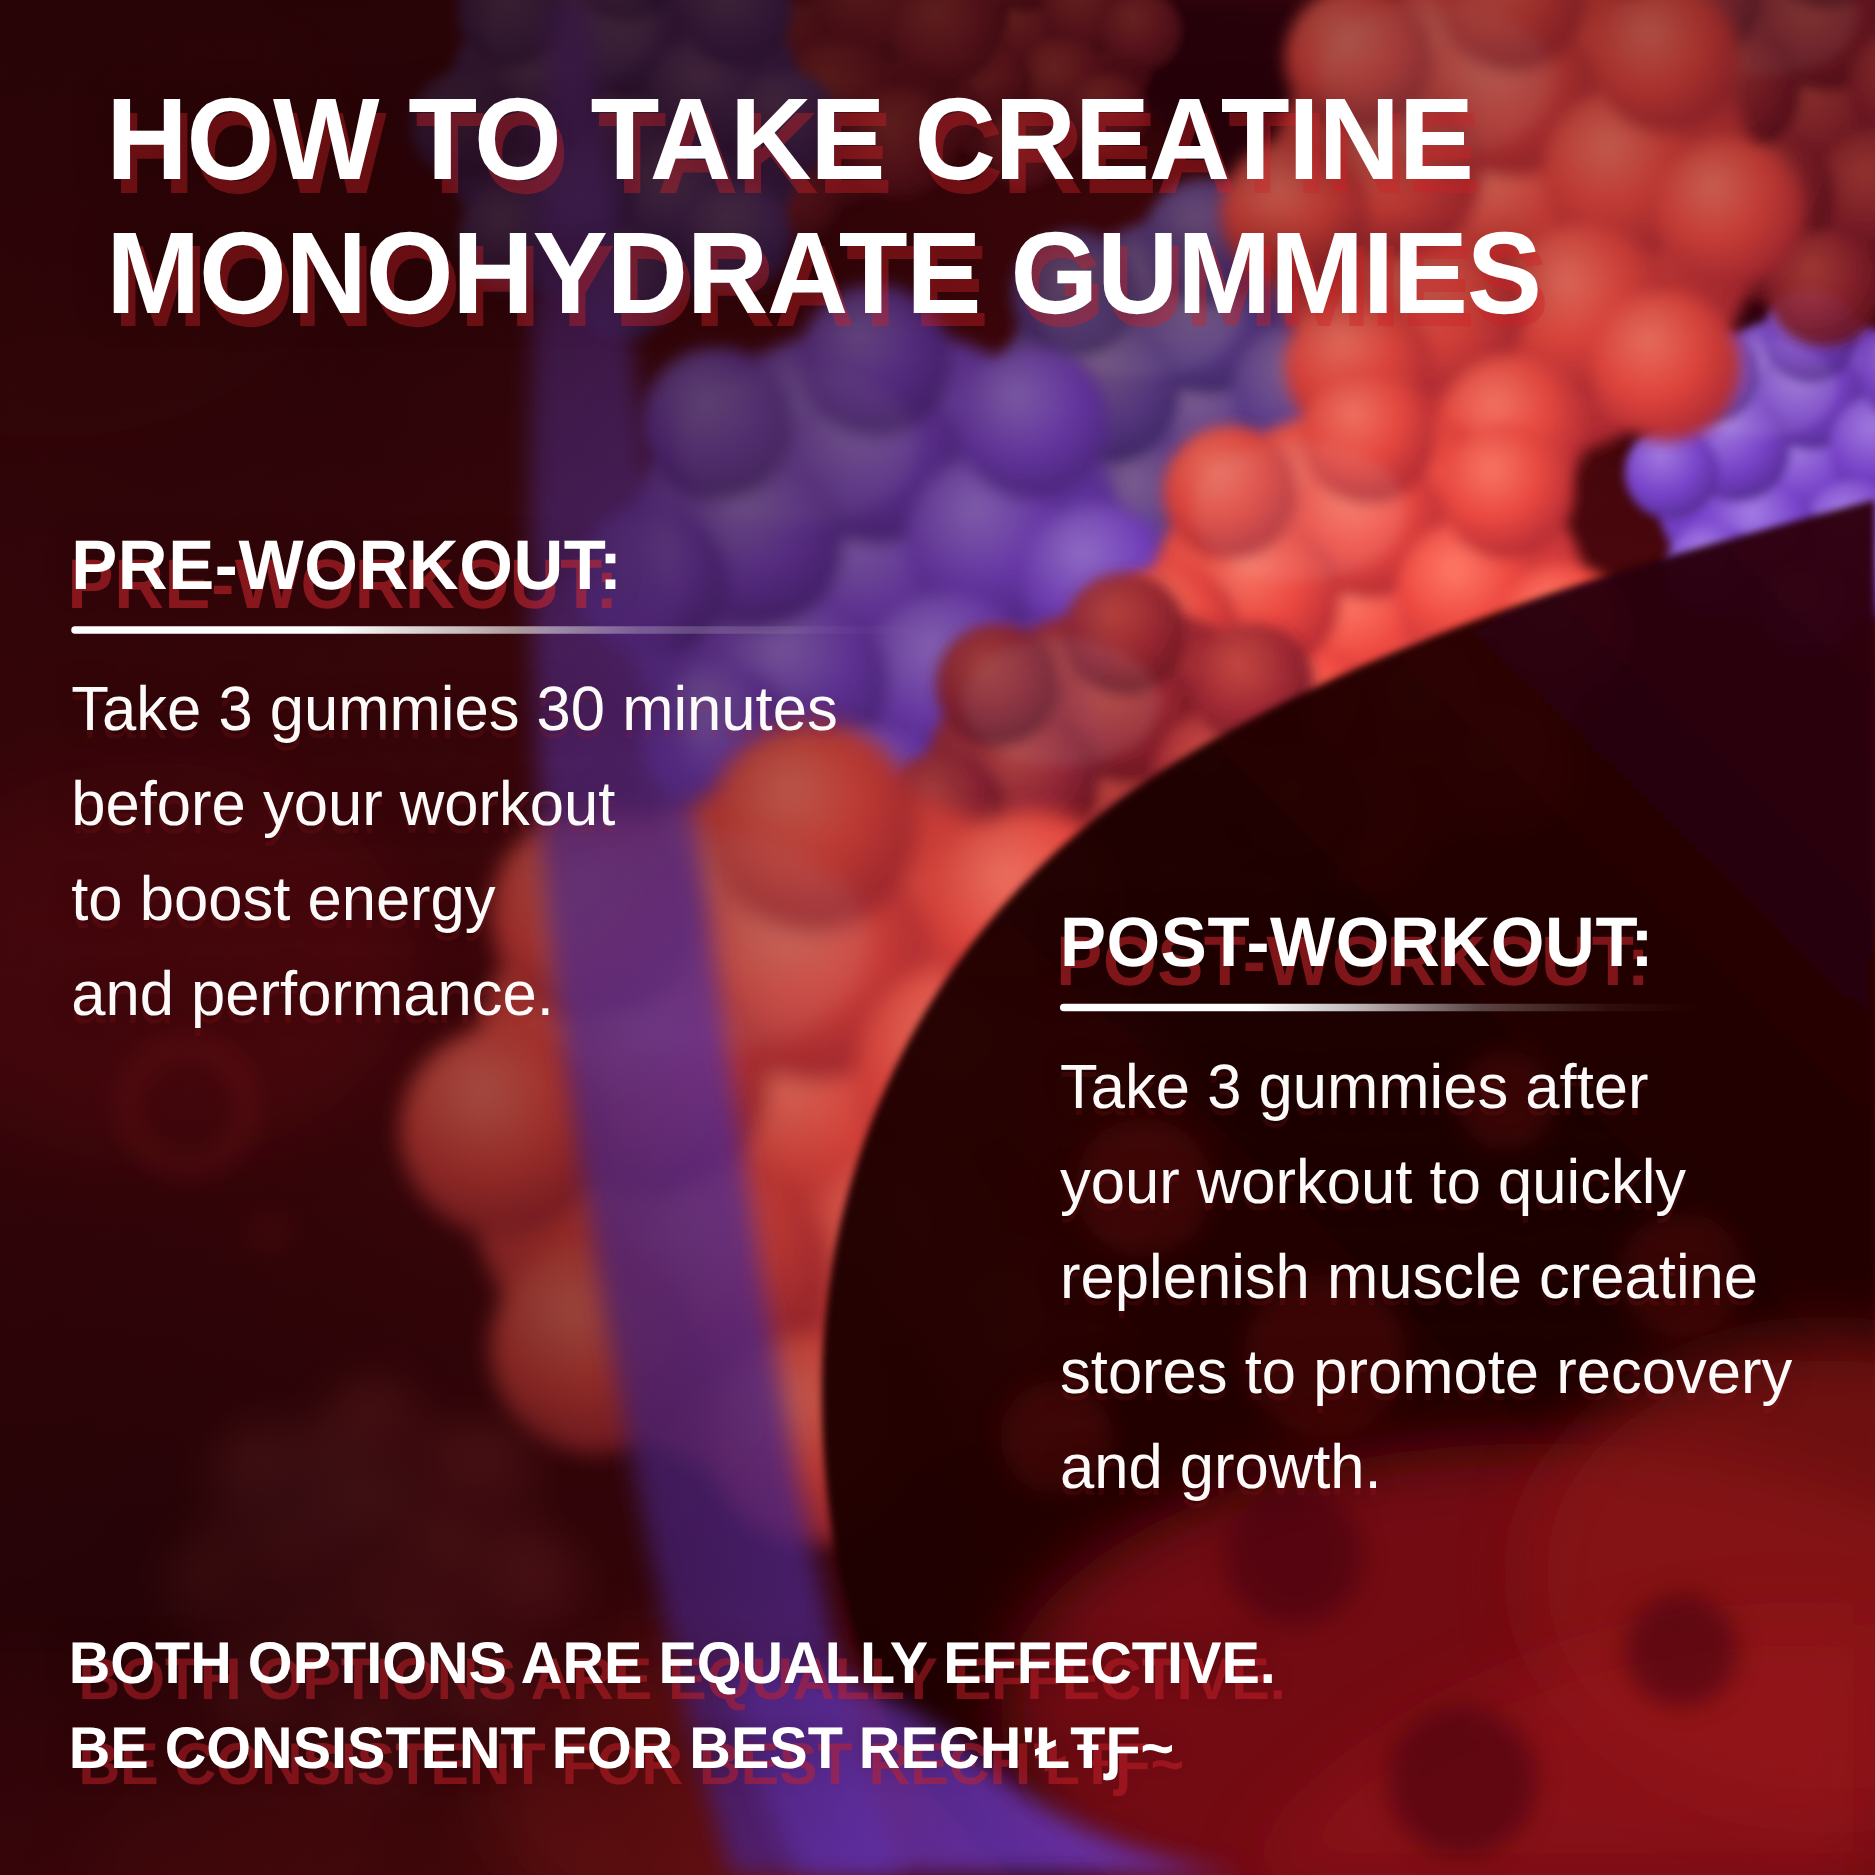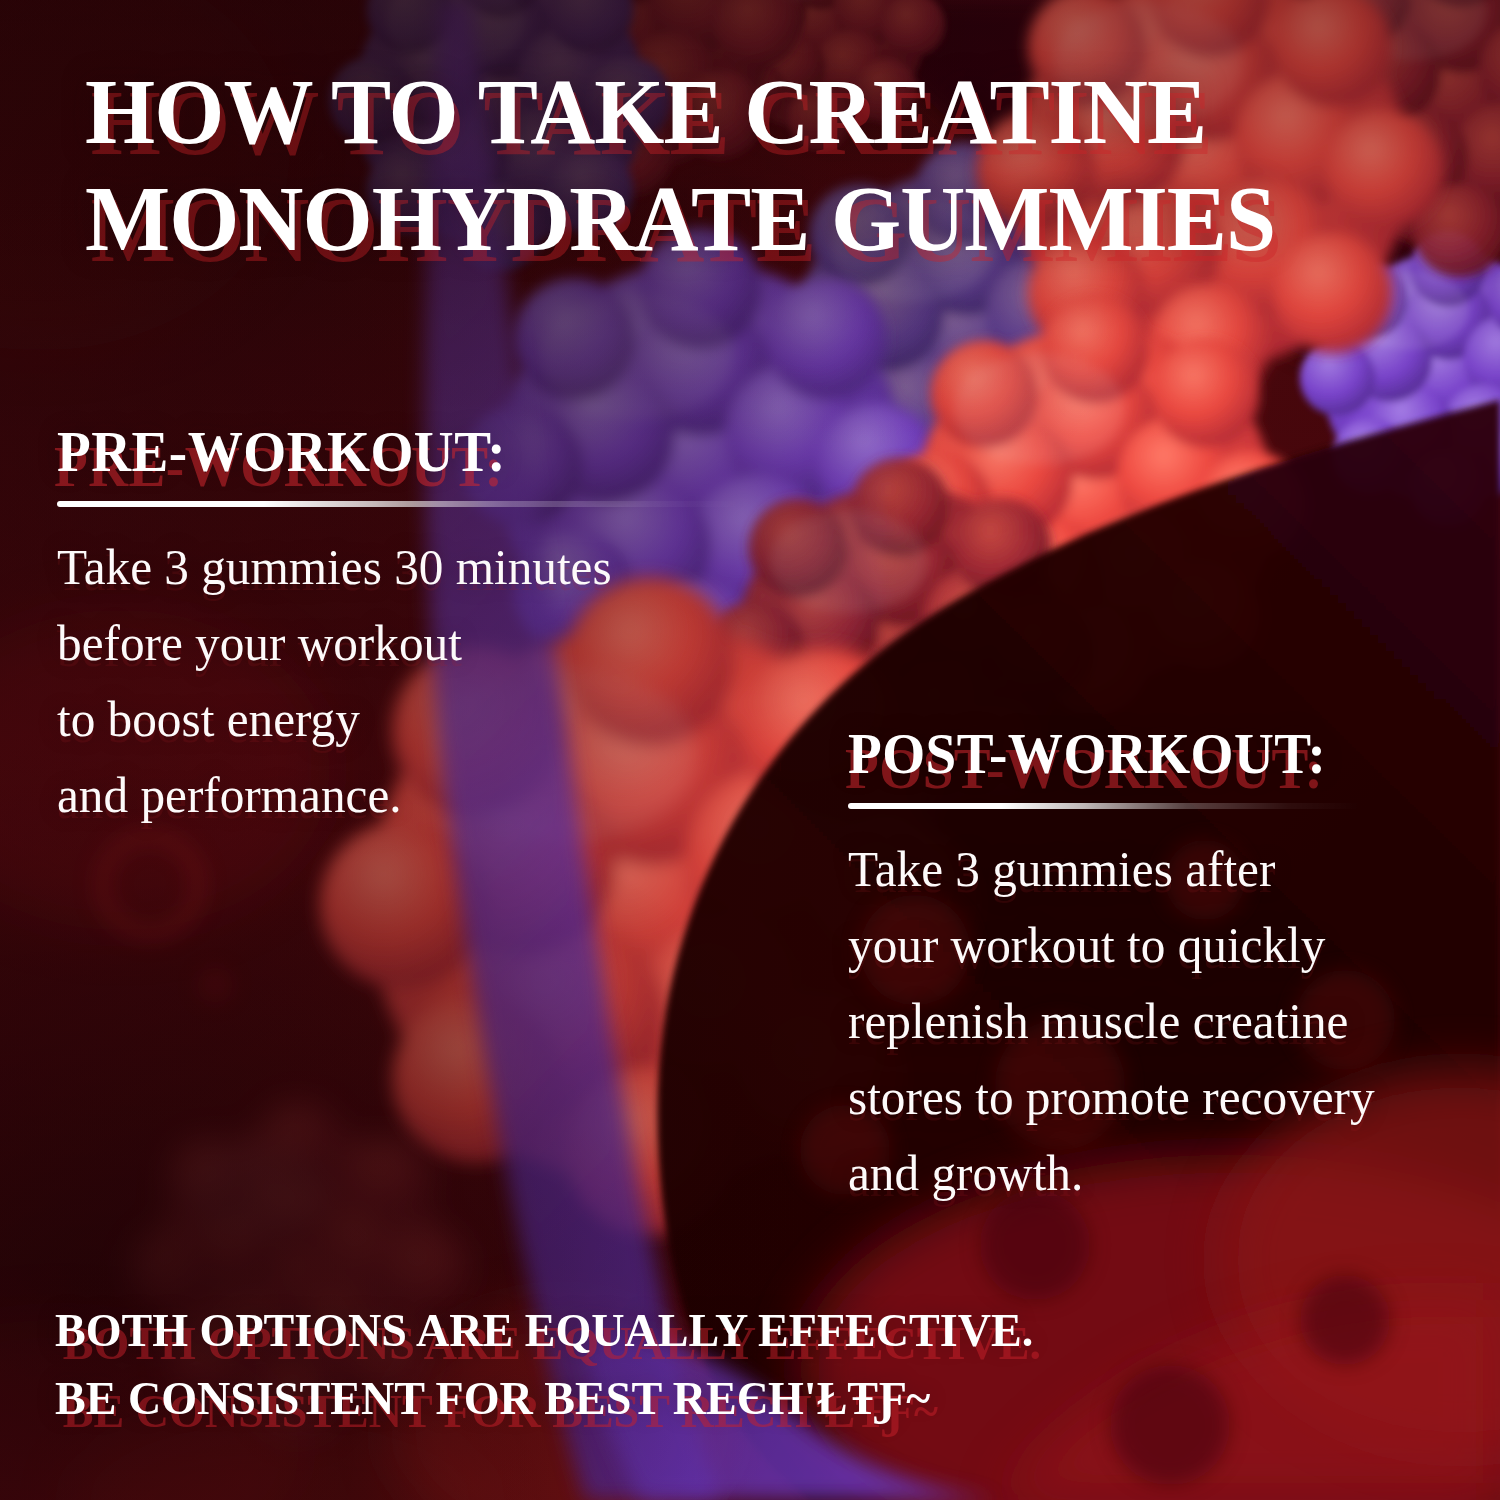--- a/index.html
+++ b/index.html
@@ -1,19 +1,19 @@
 <!DOCTYPE html>
 <html><head>
 <meta charset="utf-8">
 <style>
   html,body{margin:0;padding:0;background:#1a0103;}
   .canvas{
     position:relative;width:1500px;height:1500px;overflow:hidden;
     background:#ef4444;
-    font-family:Liberation Serif, serif;
+    font-family:Liberation Sans, sans-serif;
     color:#ffffff;
   }
   .bg{position:absolute;left:0;top:0;width:1500px;height:1500px;display:block;}
   .vignette{
     position:absolute;inset:0;pointer-events:none;
     background:
       linear-gradient(180deg, rgba(22,1,4,0.38) 0%, rgba(22,1,4,0.05) 22%, rgba(22,1,4,0) 30%),
       linear-gradient(100deg, rgba(26,2,5,0.52) 0%, rgba(26,2,5,0.30) 36%, rgba(26,2,5,0) 58%),
       radial-gradient(1500px 1100px at 16% 14%, rgba(20,1,4,0.45), rgba(20,1,4,0) 60%),
       radial-gradient(1300px 900px at 6% 86%, rgba(16,1,3,0.55), rgba(16,1,3,0) 62%),

